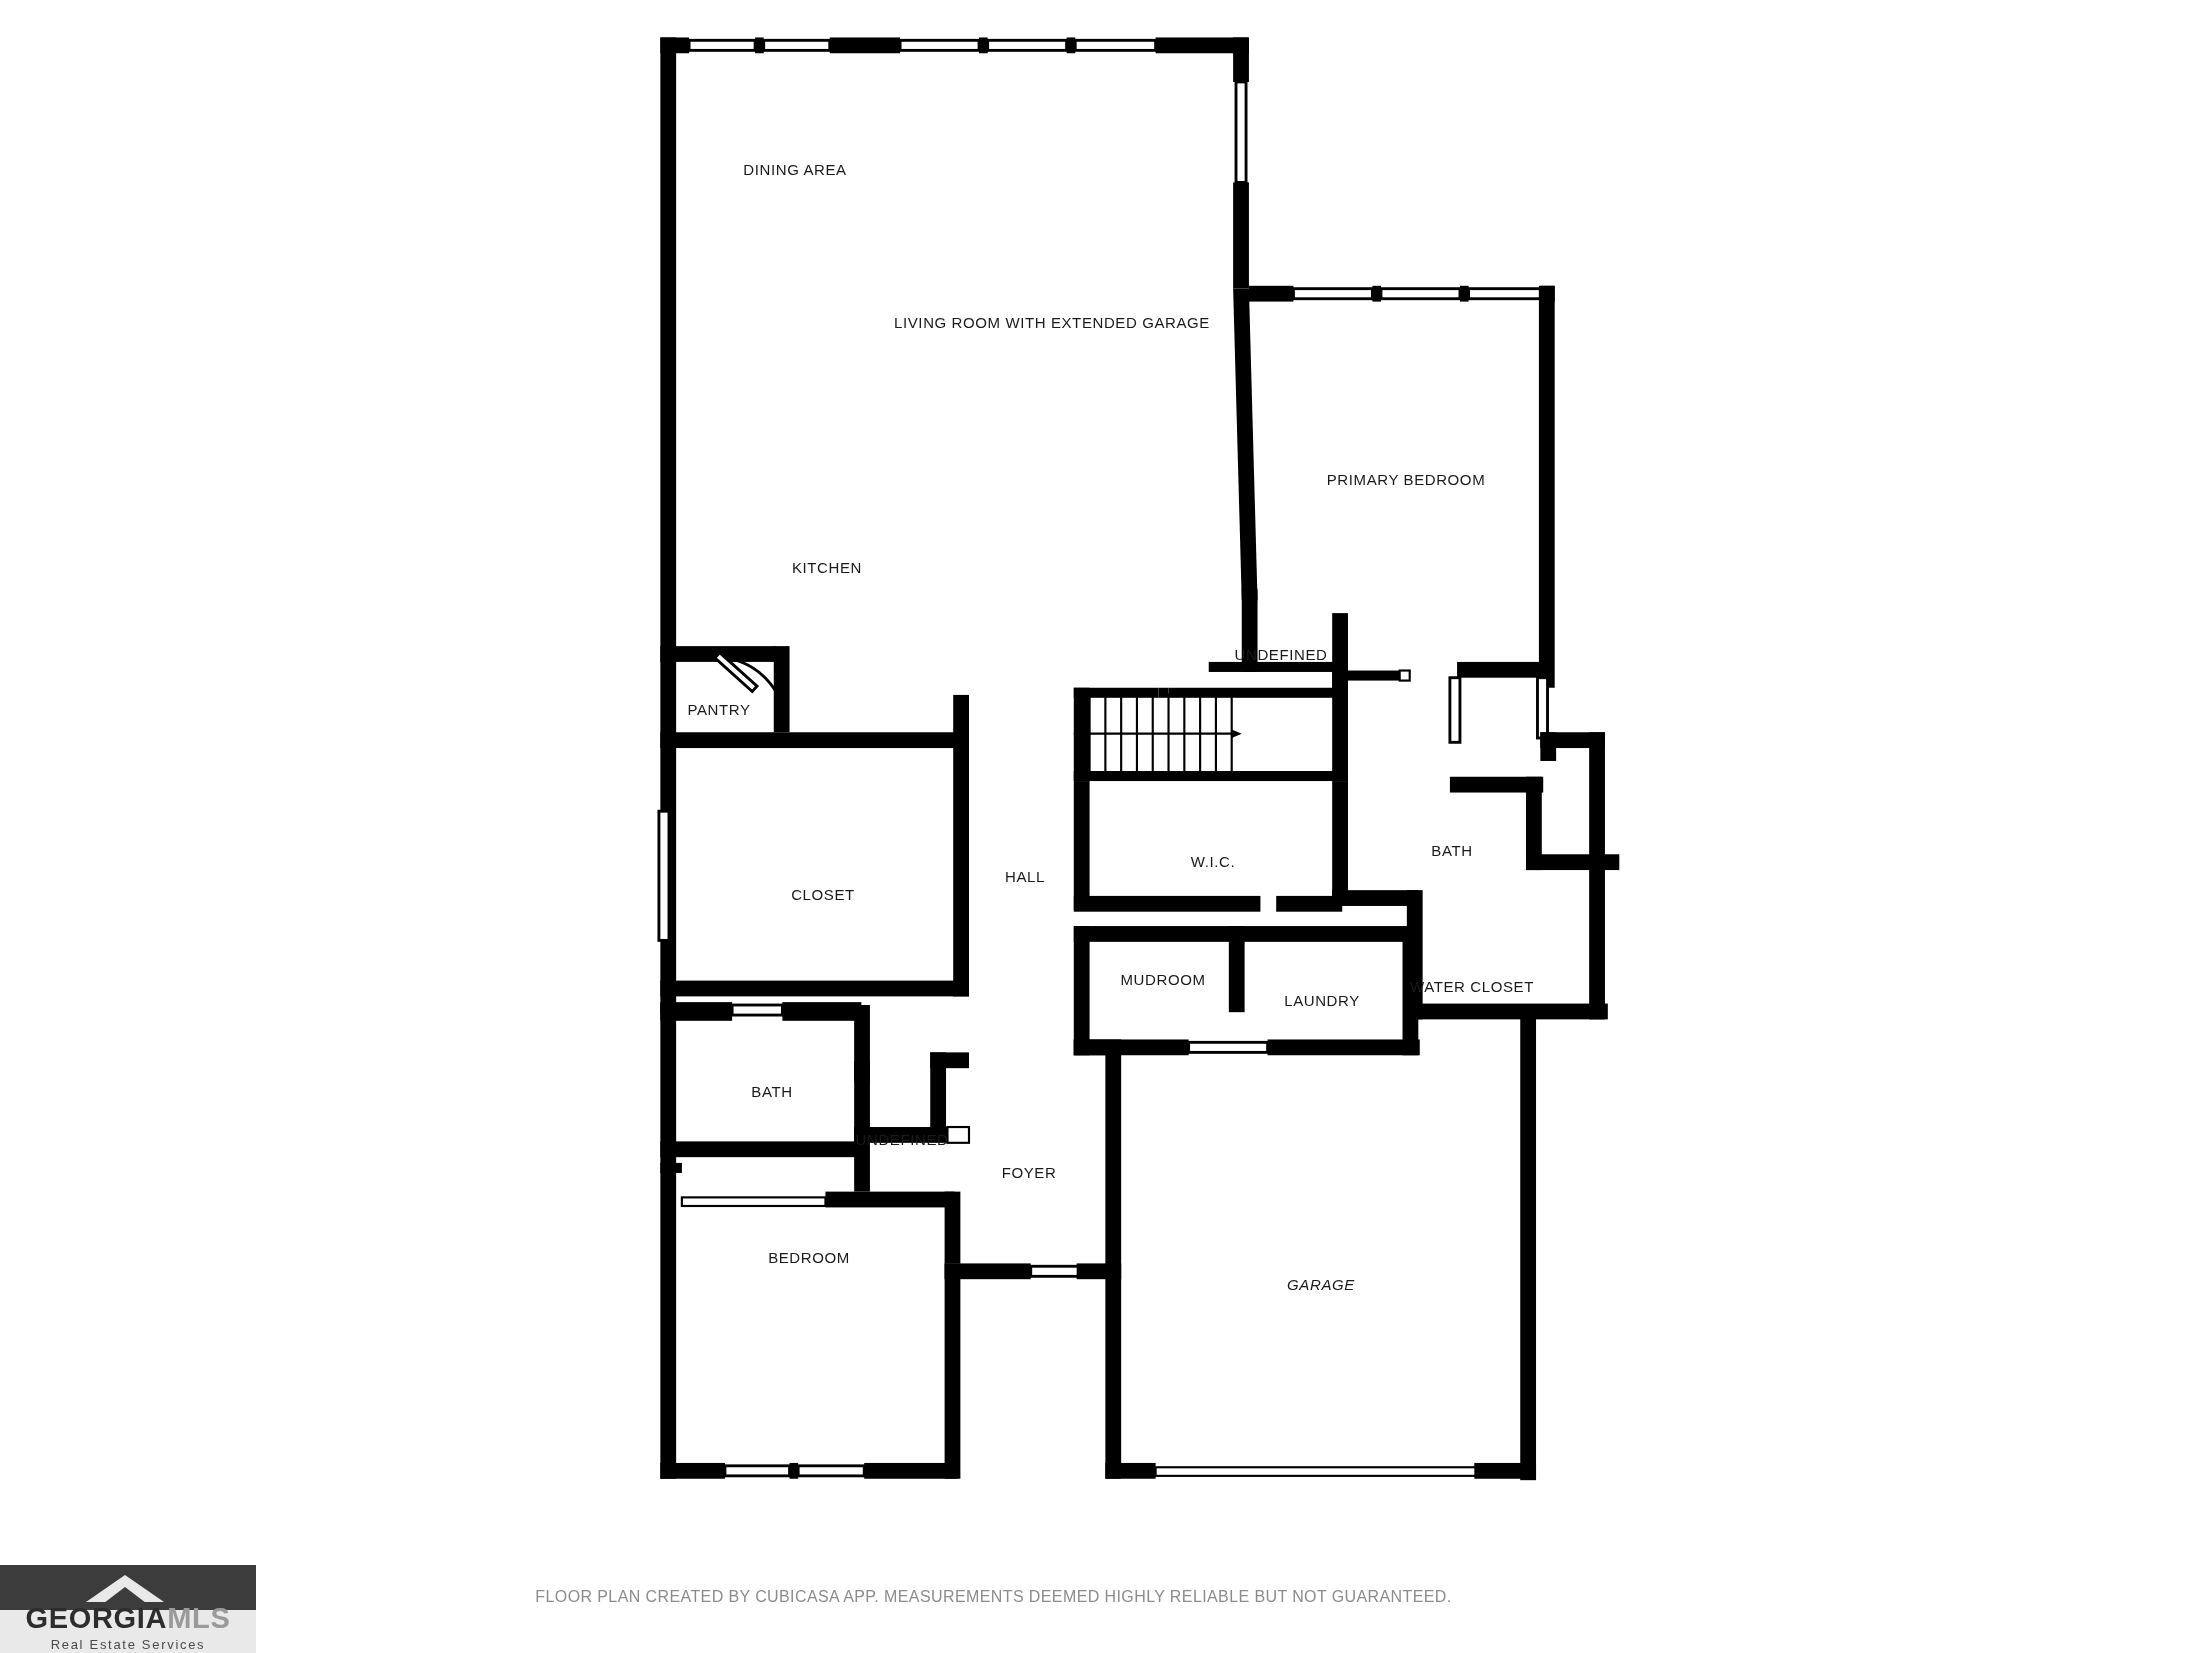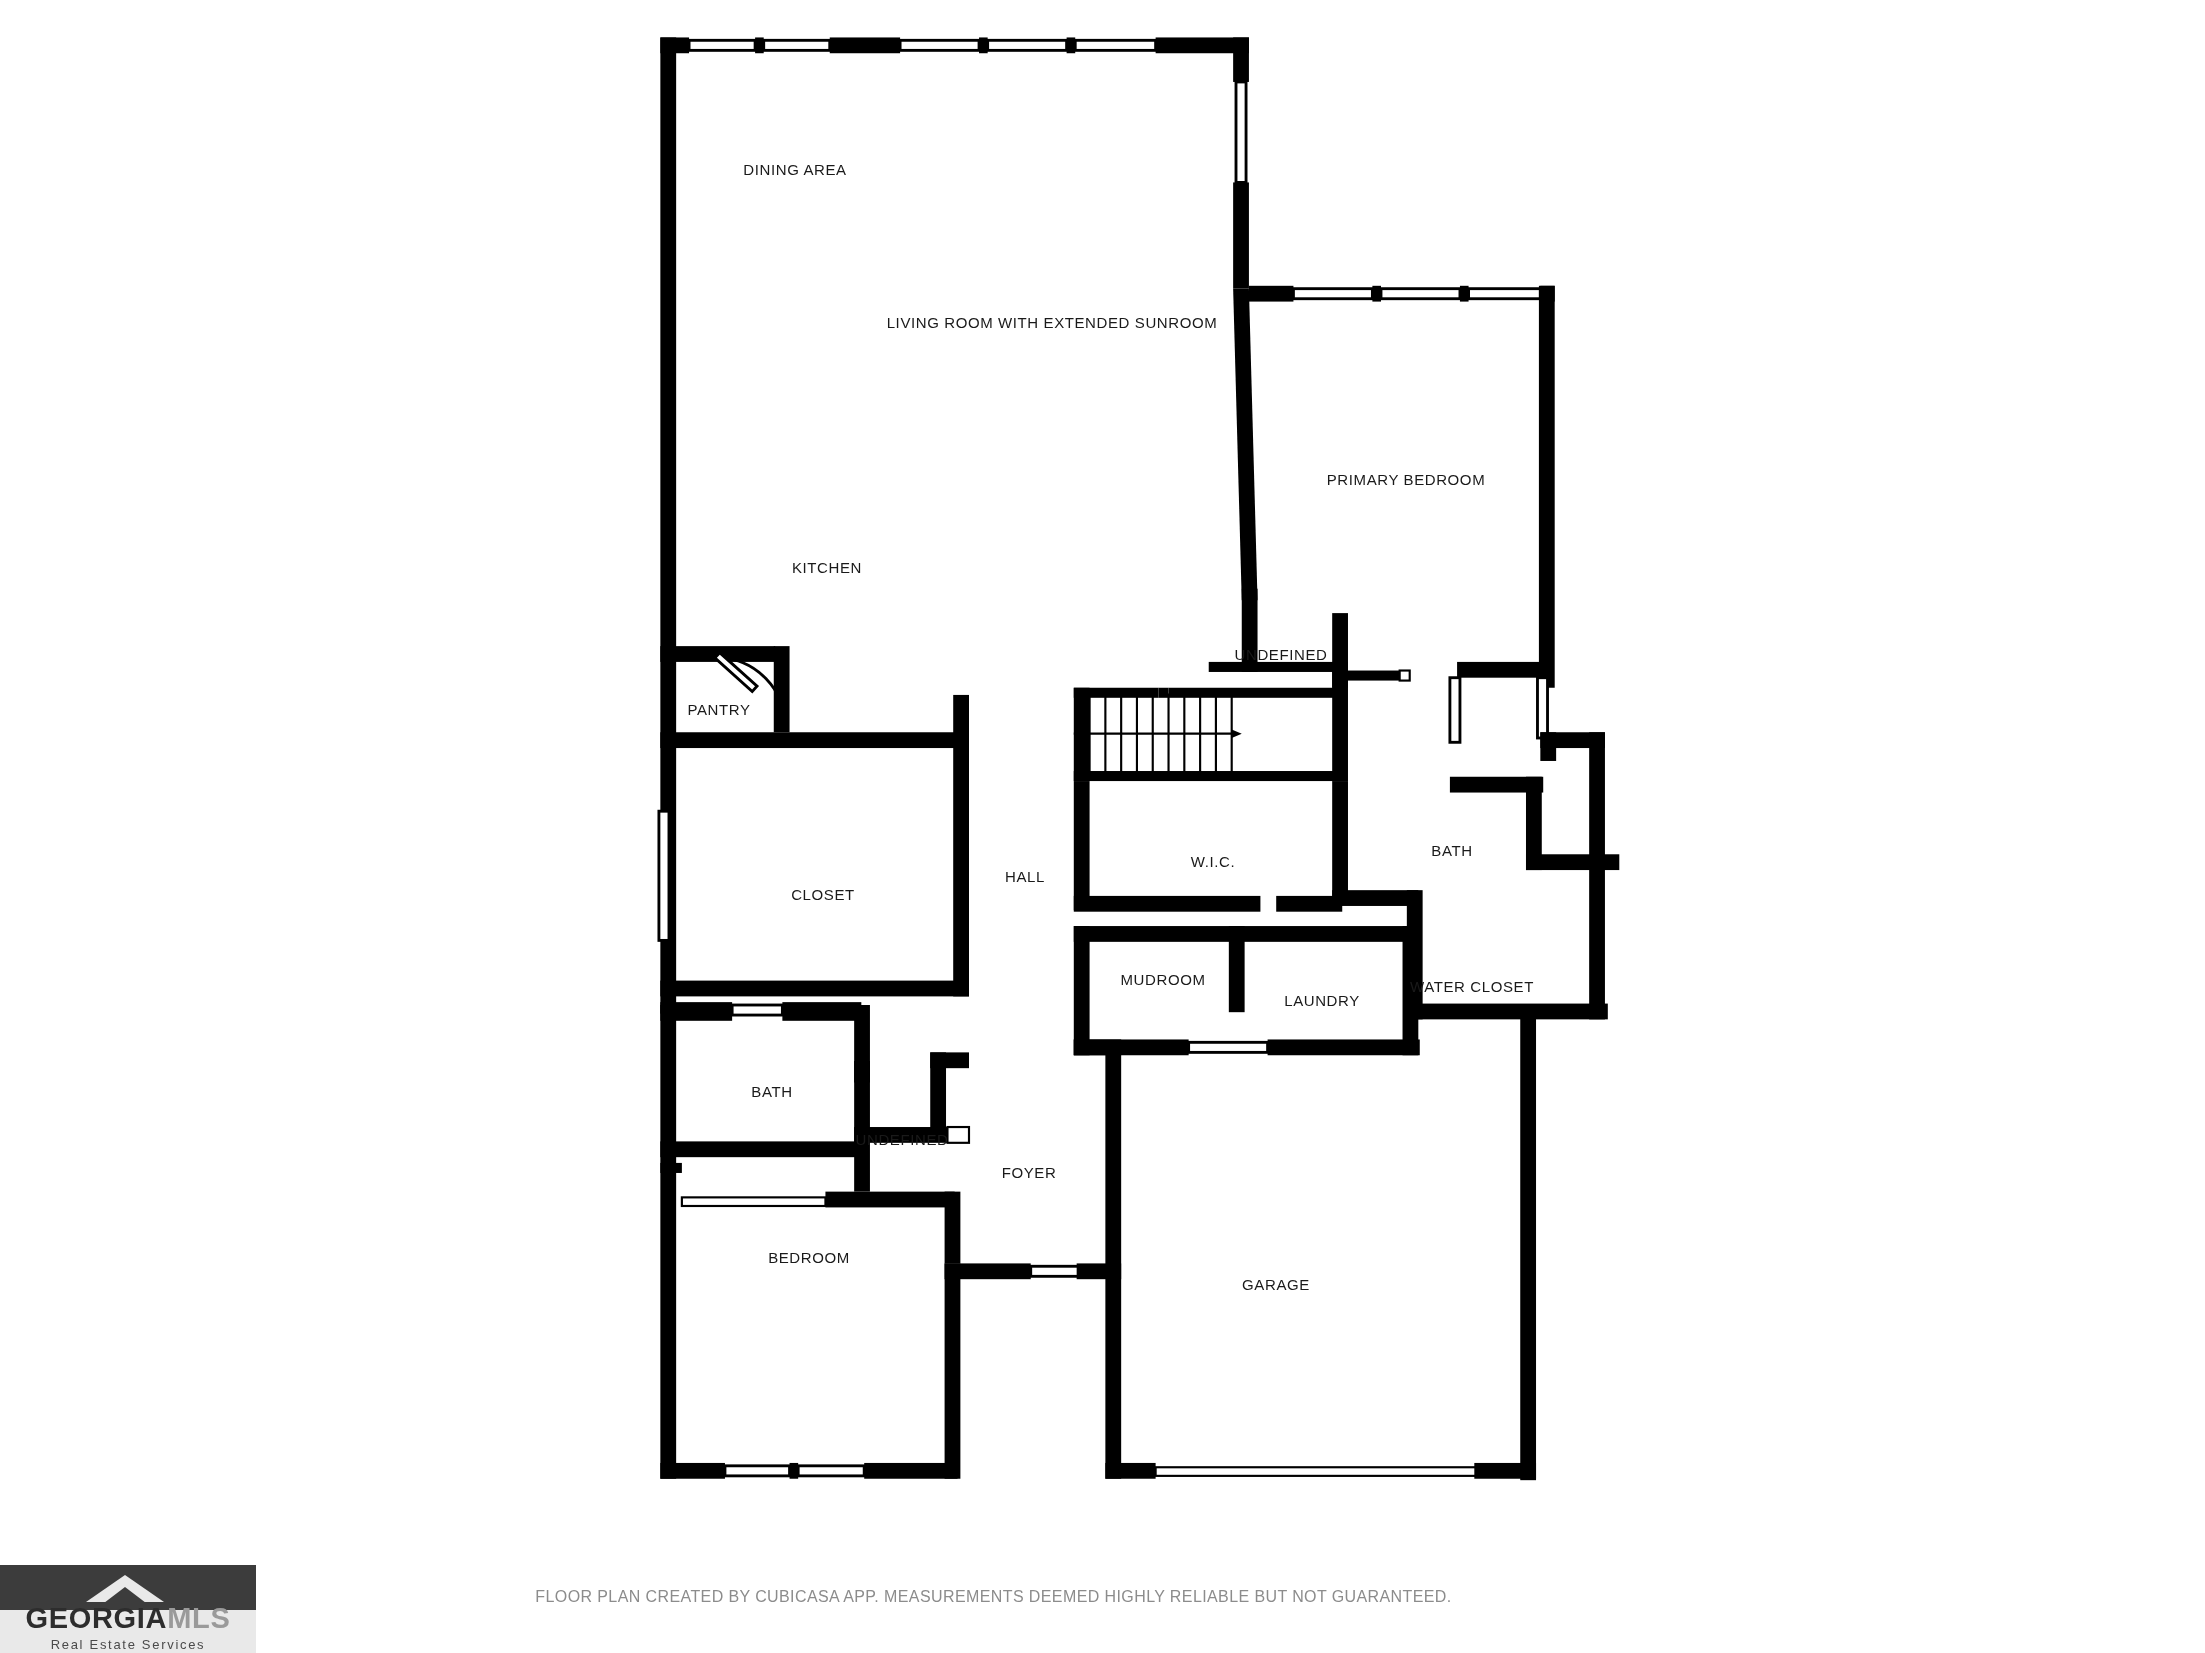--- a/index.html
+++ b/index.html
@@ -246,36 +246,36 @@
       <rect x="1010" y="2042" width="90" height="14" fill="#ffffff" stroke="#000000" stroke-width="4"></rect>
       <rect x="1100" y="2038" width="12" height="22"></rect>
       <rect x="1112" y="2042" width="92" height="14" fill="#ffffff" stroke="#000000" stroke-width="4"></rect>
       <rect x="1204" y="2038" width="130" height="22"></rect>
 
       <rect x="1316" y="1780" width="22" height="280"></rect>
     </g>
   </svg>
 
   <div class="room-label" style="left:795px; top:169px;">DINING AREA</div>
-  <div class="room-label" style="left:1052px; top:322px;">LIVING ROOM WITH EXTENDED SUNROOM</div>
+  <div class="room-label" style="left:1052px; top:322px;">LIVING ROOM WITH EXTENDED GARAGE</div>
   <div class="room-label" style="left:1406px; top:479px;">PRIMARY BEDROOM</div>
   <div class="room-label" style="left:827px; top:567px;">KITCHEN</div>
   <div class="room-label" style="left:1281px; top:654px;">UNDEFINED</div>
   <div class="room-label" style="left:719px; top:709px;">PANTRY</div>
   <div class="room-label" style="left:1213px; top:861px;">W.I.C.</div>
   <div class="room-label" style="left:1452px; top:850px;">BATH</div>
   <div class="room-label" style="left:1025px; top:876px;">HALL</div>
   <div class="room-label" style="left:823px; top:894px;">CLOSET</div>
   <div class="room-label" style="left:1163px; top:979px;">MUDROOM</div>
   <div class="room-label" style="left:1322px; top:1000px;">LAUNDRY</div>
   <div class="room-label" style="left:1472px; top:986px;">WATER CLOSET</div>
   <div class="room-label" style="left:772px; top:1091px;">BATH</div>
   <div class="room-label" style="left:902px; top:1139px;">UNDEFINED</div>
   <div class="room-label" style="left:1029px; top:1172px;">FOYER</div>
-  <div class="room-label" style="left:1276px; top:1284px;">GARAGE</div>
+  <div class="room-label" style="left:1321px; top:1284px;font-style:italic;">GARAGE</div>
   <div class="room-label" style="left:809px; top:1257px;">BEDROOM</div>
 
   <div class="footer-note">FLOOR PLAN CREATED BY CUBICASA APP. MEASUREMENTS DEEMED HIGHLY RELIABLE BUT NOT GUARANTEED.</div>
 
   <div class="logo-box">
     <div class="logo-top"></div>
     <div class="logo-peak"></div>
     <div class="logo-peak-inner"></div>
     <div class="logo-main">
       <span class="g1">GEORGIA</span><span class="g2">MLS</span>

